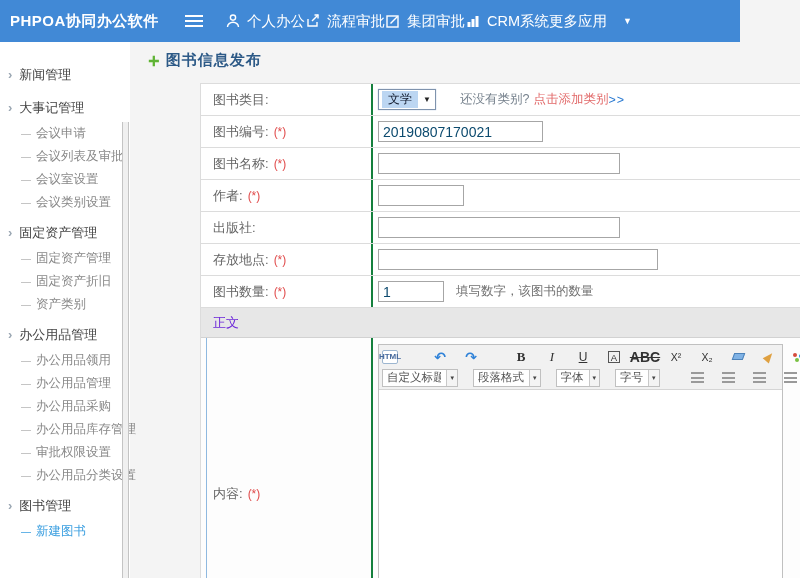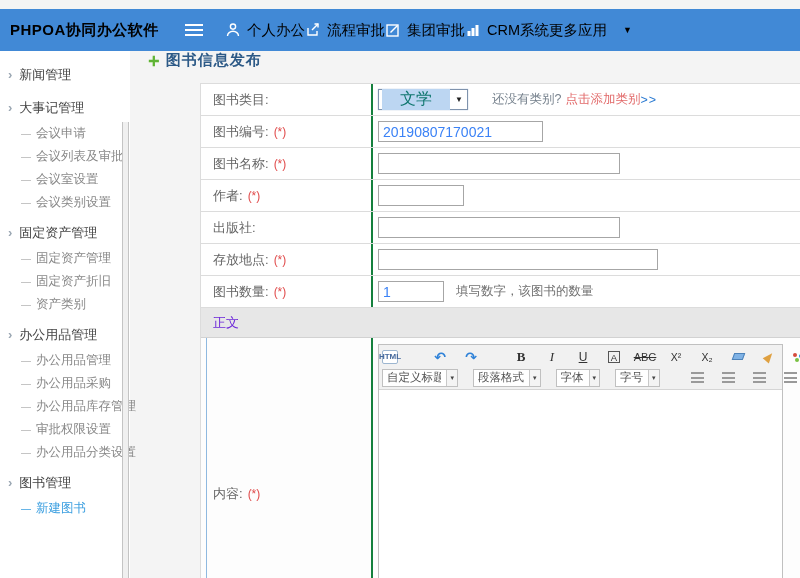--- a/index.html
+++ b/index.html
@@ -3,22 +3,22 @@
 <meta charset="utf-8">
 <style>
   * { margin:0; padding:0; box-sizing:border-box; }
   html,body { width:800px; height:578px; }
   body {
     position:relative; overflow:hidden;
     font-family:"Liberation Sans","DejaVu Sans",sans-serif;
     background:#f4f4f4; font-size:13px; color:#444;
   }
   
-  .header { position:absolute; top:0; left:0; width:800px; height:42px;
-    background:#4189d6; display:flex; align-items:center; color:#000000; z-index:5;margin-top:9px; }
+  .header { position:absolute; top:0; left:0; width:740px; height:42px;
+    background:#4189d6; display:flex; align-items:center; color:#ffffff; z-index:5; }
   .brand { margin-left:10px; width:175px; font-size:15px; font-weight:bold; letter-spacing:.5px; }
   .i-hamburger { width:18px; height:12px; margin-right:22px;
     background:repeating-linear-gradient(to bottom,#fff 0 2px,transparent 2px 5px); }
   .nav { display:flex; align-items:center; font-size:14.5px; }
   .nav-item { display:flex; align-items:center; gap:6px; cursor:pointer; white-space:nowrap; }
   .nav-item svg { display:block; }
   .nav-caret { font-size:9px; margin-left:10px; }
   
   .sidebar { position:absolute; top:42px; left:0; width:130px; height:536px; background:#fff; }
   .side-menu { list-style:none; padding-top:2px; }
@@ -40,25 +40,25 @@
     text-shadow:0 1px 0 #cde8b8; }
   .title-text { font-size:15px; font-weight:bold; color:#2d5a87; letter-spacing:1px; }
   
   .form-table { position:absolute; top:41px; left:70px; width:600px; background:#fff;
     border-top:1px solid #dcdcdc; border-left:1px solid #dcdcdc; }
   .row { display:flex; align-items:stretch; height:32px; border-bottom:1px solid #dcdcdc; background:#fff; }
   .cell-label { flex:0 0 172px; padding-left:12px; display:flex; align-items:center;
     font-size:13px; color:#666; border-right:2px solid #15803d; }
   .req { color:#e04b4b; margin-left:5px; font-size:12px; }
   .cell-field { flex:1 1 auto; display:flex; align-items:center; padding-left:5px; }
-  input.txt { height:21px; border:1px solid #a6a6a6; font-size:14px; padding:0 4px; color:#3b82f6;
+  input.txt { height:21px; border:1px solid #a6a6a6; font-size:14px; padding:0 4px; color:#0c4a6e;
     font-family:"Liberation Sans","DejaVu Sans",sans-serif; background:#fff; }
   .fake-select { display:inline-flex; align-items:center; height:21px; border:1px solid #7f93ad;
     background:#fff; padding:0 4px 0 3px; cursor:pointer; box-shadow:0 0 1px #9fb6d4; }
-  .fake-select .val { background:#bcd6f2; color:#0f766e; font-size:16px; padding:0 18px; }
+  .fake-select .val { background:#bcd6f2; color:#0f172a; font-size:12px; padding:0 6px; }
   .fake-select .sel-caret { font-size:8px; color:#222; margin-left:5px; }
   .hint { margin-left:24px; font-size:12.5px; color:#75808c; }
   .link-red { margin-left:4px; font-size:12.5px; color:#e26a6a; cursor:pointer; }
   .link-arrows { font-size:12.5px; color:#2a7ad2; cursor:pointer; letter-spacing:1px; }
   .qty-hint { margin-left:12px; font-size:12.5px; color:#707070; }
   .row-section { height:30px; background:#e7e7e7; display:flex; align-items:center;
     border-bottom:1px solid #d2d2d2; }
   .row-section .sec-label { padding-left:12px; font-size:13px; color:#6d28d9; }
   
   .row-content { position:relative; display:flex; height:312px; background:#fdfdfd; }
@@ -72,21 +72,21 @@
   .tb-btn { min-width:16px; height:17px; display:inline-flex; align-items:center;
     justify-content:center; color:#333; cursor:pointer; }
   .sep { width:1px; height:14px; background:#c9c9c9; margin:0 2px; }
   .b-html { font-size:8px; font-weight:bold; color:#46699c; border:1px solid #9db6d0;
     background:#fff; border-radius:2px; padding:0 2px; height:14px; }
   .b-undo,.b-redo { color:#2f82d8; font-size:14px; font-weight:bold; }
   .b-bold { font-family:"Liberation Serif","DejaVu Serif",serif; font-weight:bold; font-size:13px; }
   .b-italic { font-family:"Liberation Serif","DejaVu Serif",serif; font-style:italic; font-size:13px; }
   .b-under { font-size:12px; text-decoration:underline; }
   .b-boxa { font-size:9.5px; border:1px solid #555; padding:0 2px; height:12px; }
-  .b-strike { font-size:11px; font-weight:400; text-decoration:line-through; }
+  .b-strike { font-size:14px; font-weight:700; text-decoration:line-through; }
   .b-supsub { font-size:10.5px; }
   .i-eraser { width:11px; height:7px; background:#7fb2e5; border:1px solid #4d82b8;
     transform:skewX(-20deg); }
   .i-brush { width:0; height:0; border-left:4px solid transparent; border-right:4px solid transparent;
     border-bottom:10px solid #dfa040; transform:rotate(40deg); }
   .i-colors { position:relative; width:12px; height:10px; }
   .i-colors::before { content:""; position:absolute; left:1px; top:1px; width:4px; height:4px;
     border-radius:50%; background:#d54b3d; box-shadow:6px 1px 0 #2a9adf, 2px 5px 0 #7ac143; }
   .b-quote { font-family:"Liberation Serif","DejaVu Serif",serif; font-weight:bold; font-size:13px; color:#555; }
   .i-clip { width:11px; height:13px; border:1px solid #979083; background:#f3ecdc;
@@ -199,20 +199,23 @@
       <li class="side-sub">
     <span class="glyph">—</span><span class="lbl">固定资产折旧</span>
   </li>
       <li class="side-sub">
     <span class="glyph">—</span><span class="lbl">资产类别</span>
   </li>
       <li class="side-group">
     <span class="glyph">›</span><span class="lbl">办公用品管理</span>
   </li>
       <li class="side-sub">
+    <span class="glyph">—</span><span class="lbl">办公用品领用</span>
+  </li>
+      <li class="side-sub">
     <span class="glyph">—</span><span class="lbl">办公用品管理</span>
   </li>
       <li class="side-sub">
     <span class="glyph">—</span><span class="lbl">办公用品采购</span>
   </li>
       <li class="side-sub">
     <span class="glyph">—</span><span class="lbl">办公用品库存管理</span>
   </li>
       <li class="side-sub">
     <span class="glyph">—</span><span class="lbl">审批权限设置</span>

